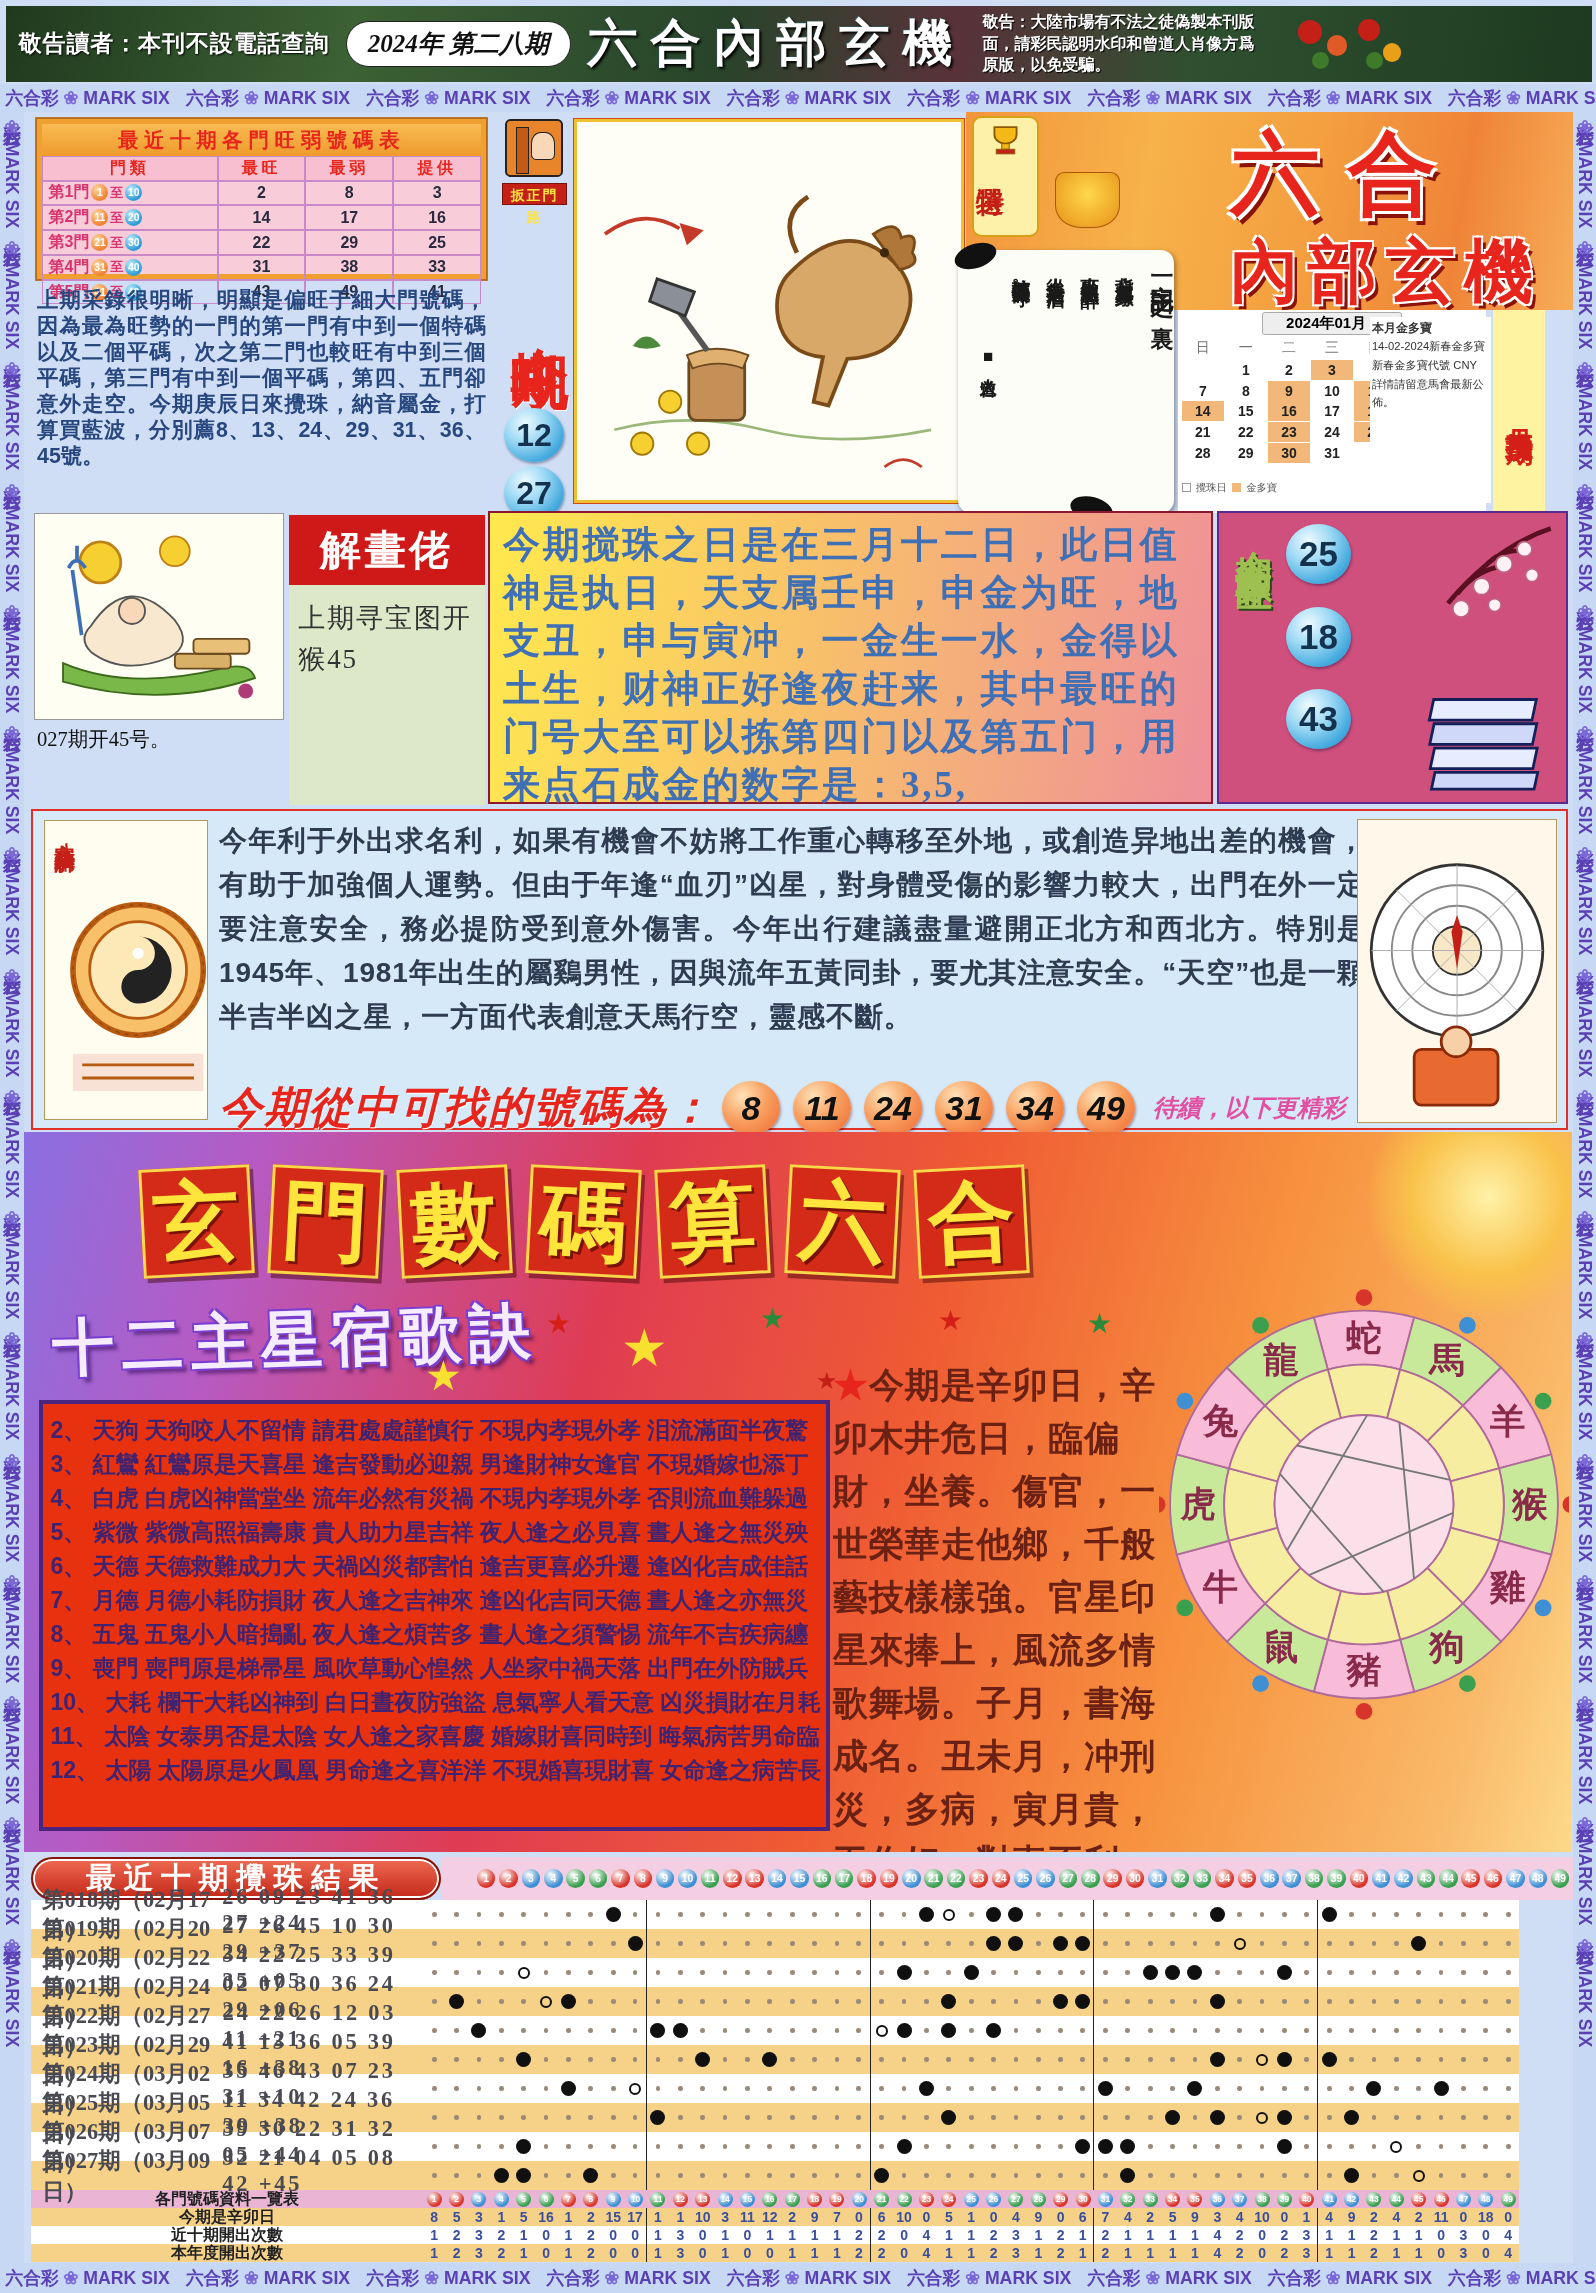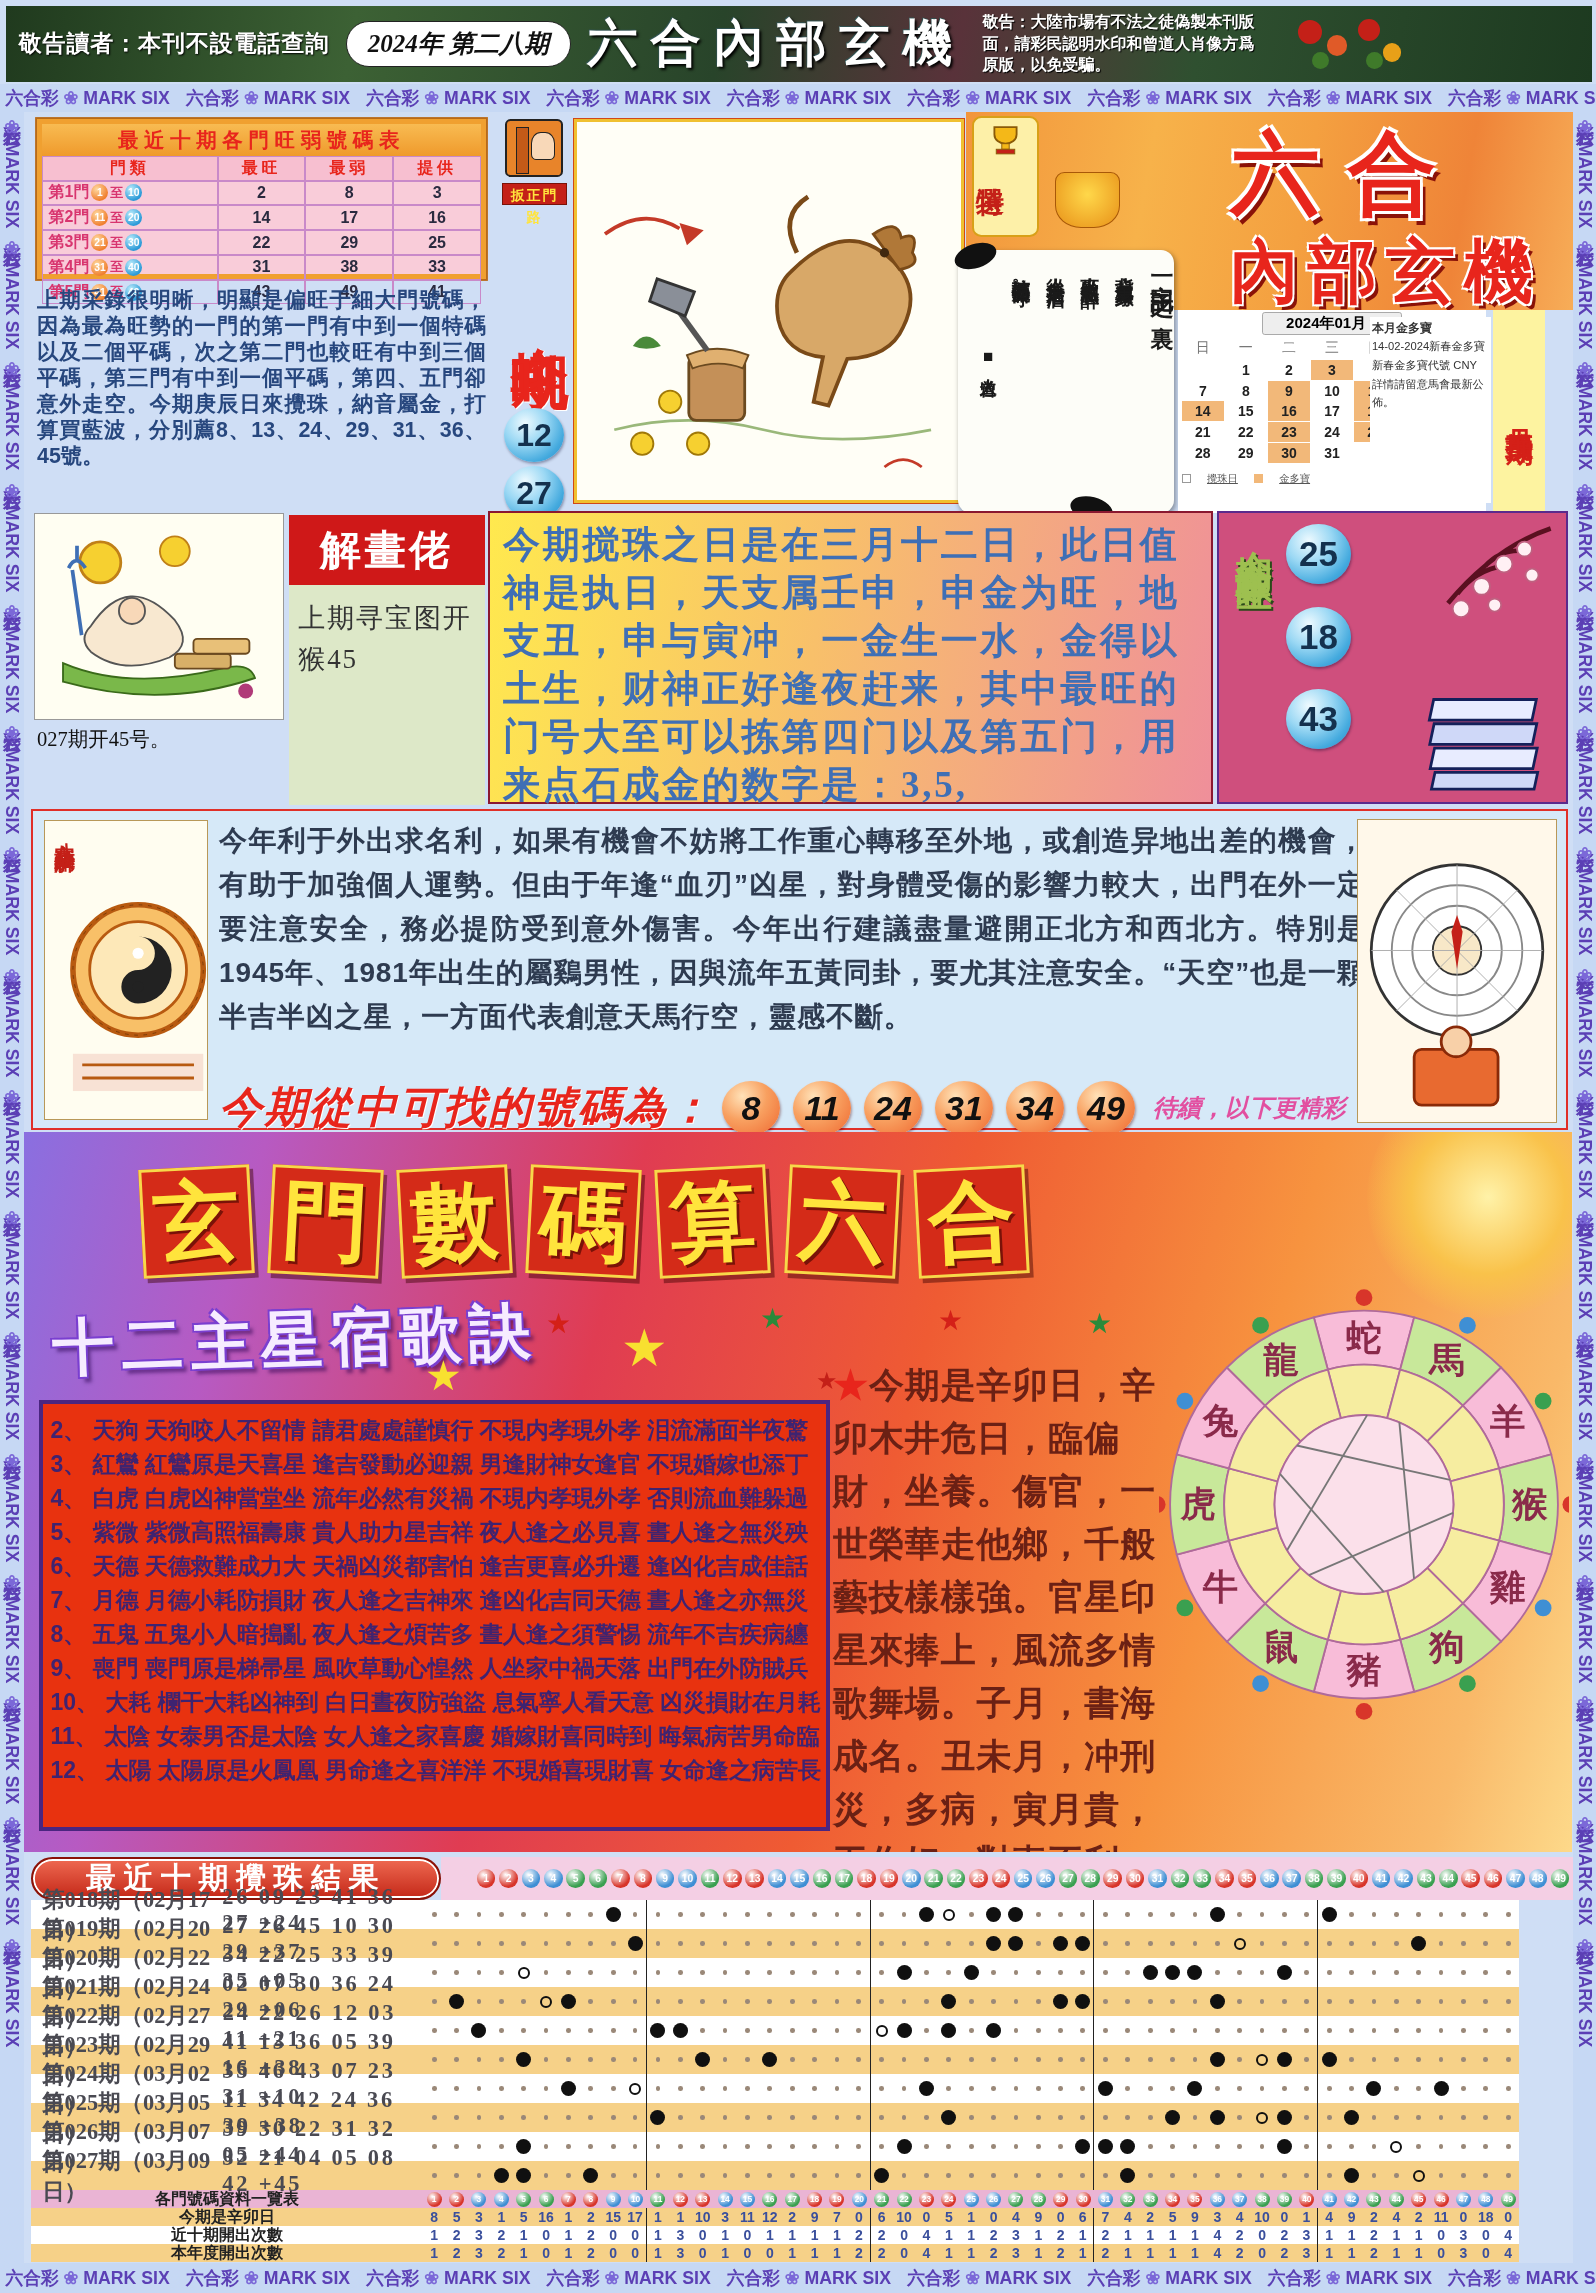--- a/index.html
+++ b/index.html
@@ -92,21 +92,21 @@
   .scroll-text .ssig { font-size:17px; margin-left:11.2px; margin-top:84px; }
 
   
   .calendar { position:absolute; left:1178px; top:310px; width:308px; height:203px; background:#fff; padding:1.9px 3.7px; }
   .cal-month { display:block; margin:0 auto; width:140px; text-align:center; background:#eee; border:0.9px solid #aaa;
     border-radius:2.8px; font-size:15px; font-weight:bold; padding:0.9px 0; }
   .cal-grid { display:grid; grid-template-columns:repeat(7,1fr); gap:0.9px; margin-top:2.8px; }
   .cal-grid .wd { color:#777; font-size:14px; text-align:center; padding:1.9px 0; }
   .cal-grid .day { text-align:center; font-size:14px; font-weight:bold; color:#222; padding:1.9px 0; background:#fff; }
   .cal-grid .day.hl { background:#f2b879; }
-  .cal-legend { font-size:10.3px; color:#555; margin-top:9px; display:flex; align-items:center; gap:16px;text-decoration:underline; }
+  .cal-legend { font-size:10.3px; color:#555; margin-top:18px; display:flex; align-items:center; gap:5px; }
   .cal-legend .sq1 { width:9.3px; height:9.3px; background:#fff; border:0.9px solid #999; display:inline-block; }
   .cal-legend .sq2 { width:9.3px; height:9.3px; background:#f2b879; display:inline-block; }
   .cal-notes { position:absolute; left:1370px; top:317px; width:121px; font-size:11.2px; color:#333; line-height:18.6px; background:#fff; height:186px; padding:1.9px; }
   .cal-notes b { font-size:12px; }
   .cal-side { position:absolute; left:1493px; top:310px; width:52px; height:203px; background:#fdf3a0;
     writing-mode:vertical-rl; text-orientation:upright; color:#d42018; font-weight:900; font-size:28px; letter-spacing:1.9px;
     display:flex; align-items:center; justify-content:center; }
 
   
   .deity-box { position:absolute; left:34px; top:513px; width:250px; height:207px; background:#fffef2; border:0.9px solid #999; }

